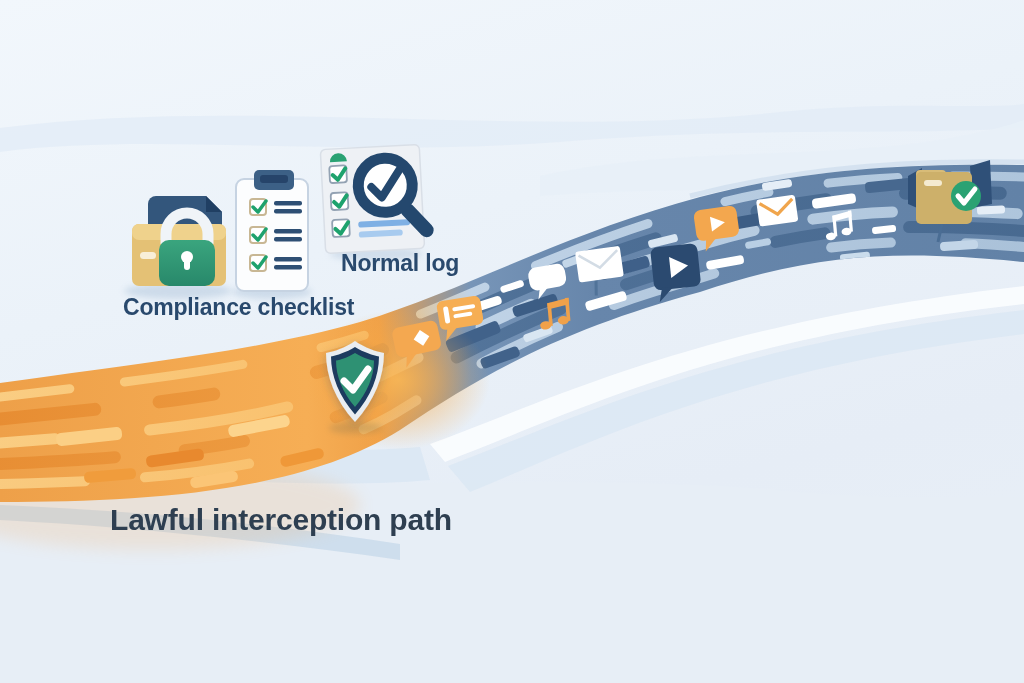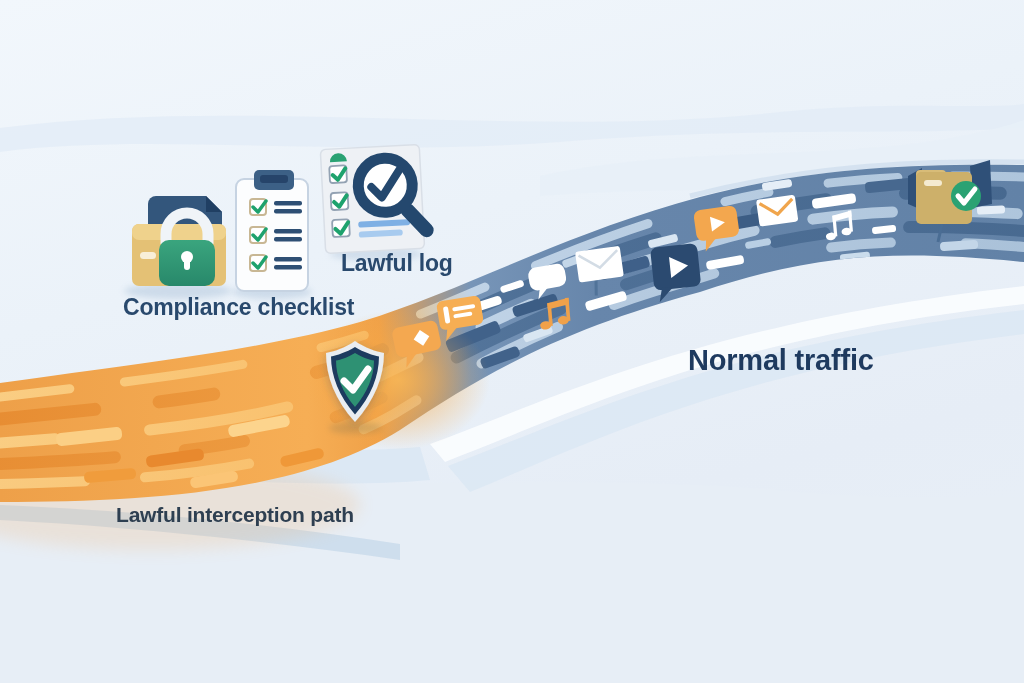--- a/index.html
+++ b/index.html
@@ -14,21 +14,21 @@
   .label{
     position:absolute;
     font-weight:700;
     letter-spacing:-0.2px;
     white-space:nowrap;
     user-select:none;
   }
   .label-compliance{left:123px;top:294px;font-size:23px;color:#29496d;}
   .label-audit{left:341px;top:250px;font-size:23px;color:#29496d;}
   .label-normal{left:688px;top:344px;font-size:29px;color:#1e3a5f;}
-  .label-lawful{left:116px;top:503px;font-size:21px;color:#2e3f51;}
+  .label-lawful{left:110px;top:503px;font-size:30px;color:#2e3f51;}
 </style>
 </head>
 <body>
 
 <div class="stage">
 
 <svg width="1024" height="683" viewBox="0 0 1024 683">
   <defs>
     <linearGradient id="bandGrad" x1="0" y1="0" x2="1024" y2="0" gradientUnits="userSpaceOnUse">
       <stop offset="0" stop-color="#eea049"></stop>
@@ -269,17 +269,16 @@
     <g transform="translate(323,340)" filter="url(#dropSh)">
       <path d="M32,1 C42,8 53,11.5 61,13 C61,36 52,60 32,82 C12,60 3,36 3,13 C11,11.5 22,8 32,1 Z" fill="#e9edf1"></path>
       <path d="M32,7 C41,12.5 50,15.3 56,16.4 C56,36 48,56 32,74.5 C16,56 8,36 8,16.4 C14,15.3 23,12.5 32,7 Z" fill="#1c3a5e"></path>
       <path d="M32,13 C39.5,17.5 46.5,19.7 51,20.6 C51,36.5 44.5,52.5 32,67 C19.5,52.5 13,36.5 13,20.6 C17.5,19.7 24.5,17.5 32,13 Z" fill="#2e9173"></path>
       <path d="M21,41 L30,50 L45,29" stroke="#ffffff" stroke-width="7" fill="none" stroke-linecap="round" stroke-linejoin="round"></path>
     </g>
   </g>
 </svg>
 
 <div class="label label-compliance">Compliance checklist</div>
-<div class="label label-audit">Lawful log</div>
-<div class="label label-normal">Normal traffic</div>
+<div class="label label-audit">Normal log</div>
 <div class="label label-lawful">Lawful interception path</div>
 
 </div>
 
 </body></html>

